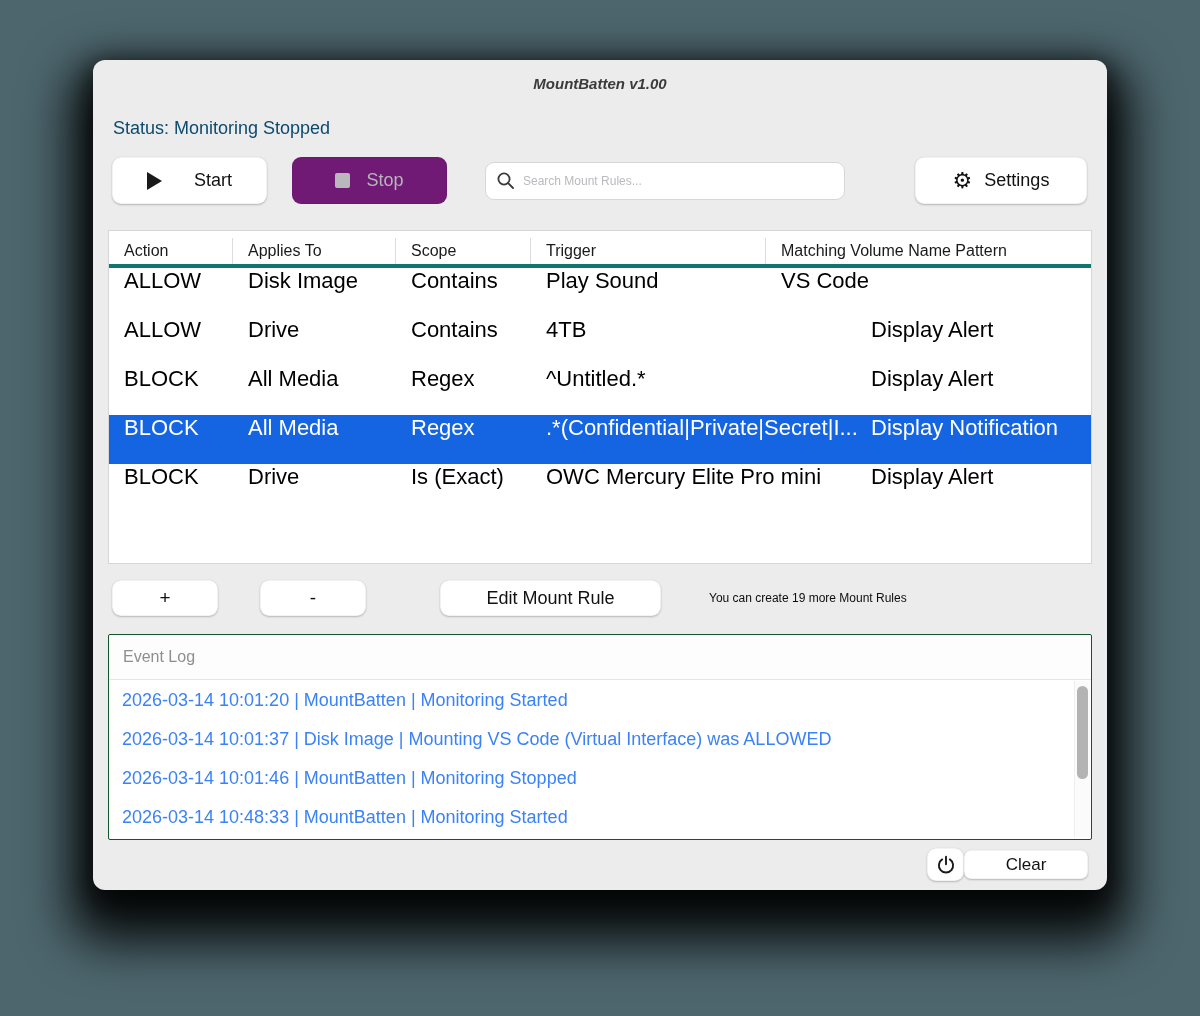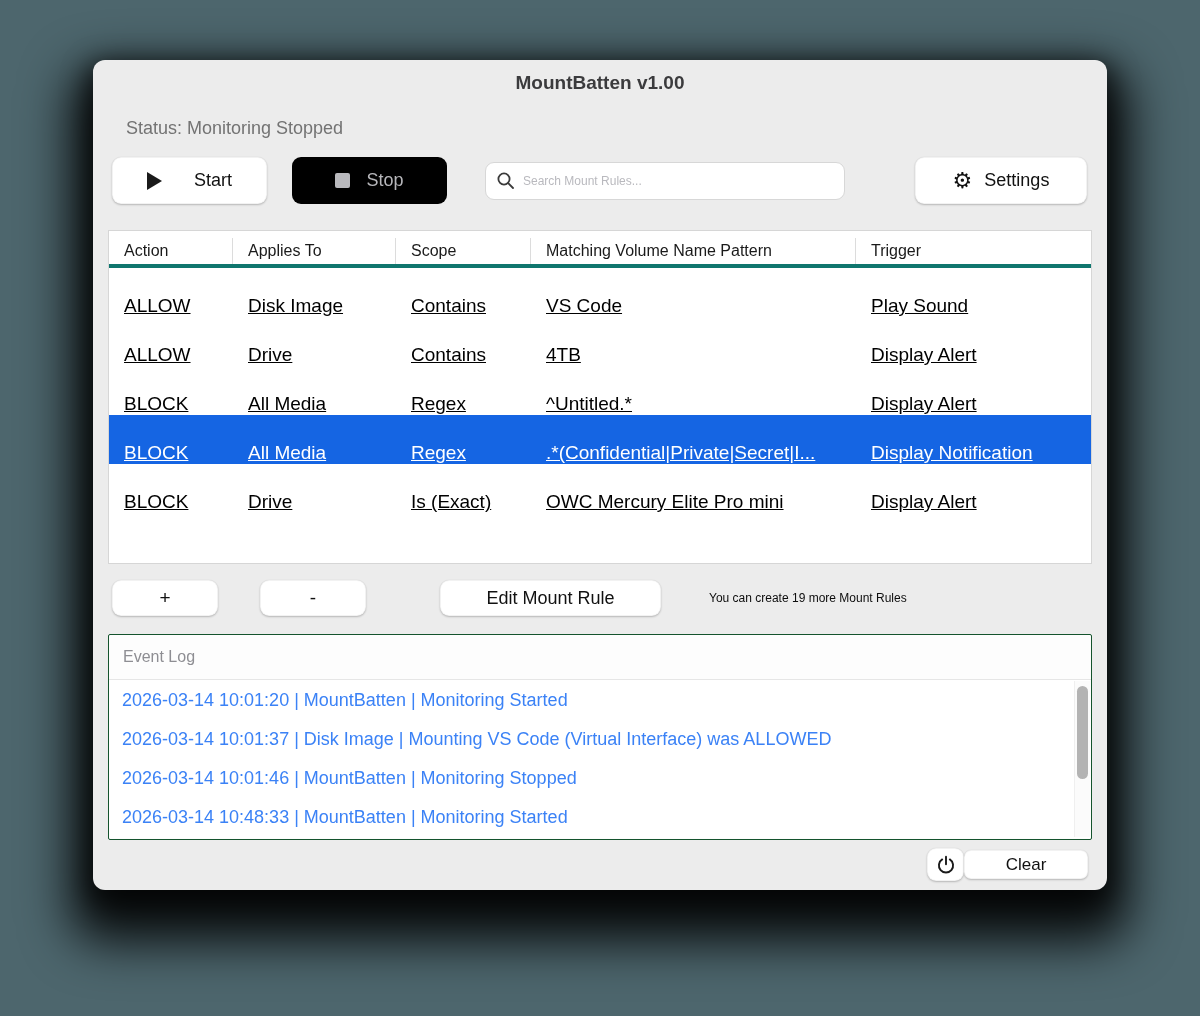--- a/index.html
+++ b/index.html
@@ -10,33 +10,33 @@
     position:relative;
     overflow:hidden;
   }
   .window {
     position:absolute; left:93px; top:60px; width:1014px; height:830px;
     background:#ececec; border-radius:12px;
     box-shadow:0 30px 50px 22px rgba(0,0,0,0.88), 0 8px 25px 6px rgba(0,0,0,0.55);
   }
   .titlebar {
     height:46px; display:flex; align-items:center; justify-content:center;
-    font-size:19px; font-weight:bold; color:#3b3b3d;
-  }
-  .status-line { margin:12px 33px 0; font-size:18px; color:#737373; }
+    font-size:15px; font-weight:bold; color:#3b3b3d;font-style:italic;
+  }
+  .status-line { margin:12px 20px 0; font-size:18px; color:#0c4a6e; }
   .toolbar { display:flex; align-items:center; margin:18px 20px 0 19px; height:47px; }
   .btn {
     background:#fff; border:1px solid rgba(0,0,0,0.05); border-radius:9px;
     box-shadow:0 1px 2px rgba(0,0,0,0.22), 0 0 1px rgba(0,0,0,0.1);
     display:flex; align-items:center; justify-content:center;
     font-size:18px; color:#111; cursor:default;
   }
   .btn-start { width:155px; height:47px; gap:32px; }
   .btn-stop  { width:155px; height:47px; gap:16px; margin-left:25px;
-    background:#000000; color:#b6b6ba; box-shadow:none; border:1px solid rgba(0,0,0,0.04); }
+    background:#701a75; color:#b6b6ba; box-shadow:none; border:1px solid rgba(0,0,0,0.04); }
   .play-tri { width:0; height:0; border-left:15px solid #1a1a1a;
     border-top:9px solid transparent; border-bottom:9px solid transparent; }
   .stop-sq { width:15px; height:15px; background:#b9b9bd; border-radius:2px; }
   .search-box {
     margin-left:38px; width:360px; height:38px; background:#fff;
     border:1px solid #d7d7d7; border-radius:9px;
     display:flex; align-items:center; padding:0 10px;
   }
   .search-box input {
     border:none; outline:none; flex:1; margin-left:8px;
@@ -55,21 +55,21 @@
   .th {
     font-size:16px; color:#1a1a1a; padding-left:15px; height:26px;
     display:flex; align-items:center;
   }
   .th:not(:last-child) { border-right:1px solid #dcdcdc; }
   .col-action  { width:124px; }
   .col-applies { width:163px; }
   .col-scope   { width:135px; }
   .col-pattern { width:325px; }
   .col-trigger { flex:1; }
-  .tr { display:flex; height:49px; align-items:flex-end; font-size:19px; color:#000;text-decoration:underline; }
+  .tr { display:flex; height:49px; align-items:flex-start; font-size:22px; color:#000; }
   .td { padding-left:15px; white-space:nowrap; overflow:hidden; }
   .tr.selected { background:#1565e3; color:#fff; }
 
   .rule-actions { display:flex; align-items:center; margin:16px 20px 0 19px; }
   .btn-small { height:36px; border-radius:9px; font-size:19px; }
   .btn-add { width:106px; }
   .btn-remove { width:106px; margin-left:42px; }
   .btn-edit { width:221px; margin-left:74px; font-size:18px; }
   .capacity-note { margin-left:48px; font-size:12px; color:#0d0d0d; }
 
@@ -126,30 +126,30 @@
       <span class="gear-glyph">⚙</span>
       <span>Settings</span>
     </div>
   </div>
 
   <div class="rules-table">
     <div class="thead">
       <div class="th col-action">Action</div>
       <div class="th col-applies">Applies To</div>
       <div class="th col-scope">Scope</div>
+      <div class="th col-trigger">Trigger</div>
       <div class="th col-pattern">Matching Volume Name Pattern</div>
-      <div class="th col-trigger">Trigger</div>
     </div>
 
     <div class="tr">
       <div class="td col-action">ALLOW</div>
       <div class="td col-applies">Disk Image</div>
       <div class="td col-scope">Contains</div>
+      <div class="td col-trigger">Play Sound</div>
       <div class="td col-pattern">VS Code</div>
-      <div class="td col-trigger">Play Sound</div>
     </div>
     <div class="tr">
       <div class="td col-action">ALLOW</div>
       <div class="td col-applies">Drive</div>
       <div class="td col-scope">Contains</div>
       <div class="td col-pattern">4TB</div>
       <div class="td col-trigger">Display Alert</div>
     </div>
     <div class="tr">
       <div class="td col-action">BLOCK</div>

